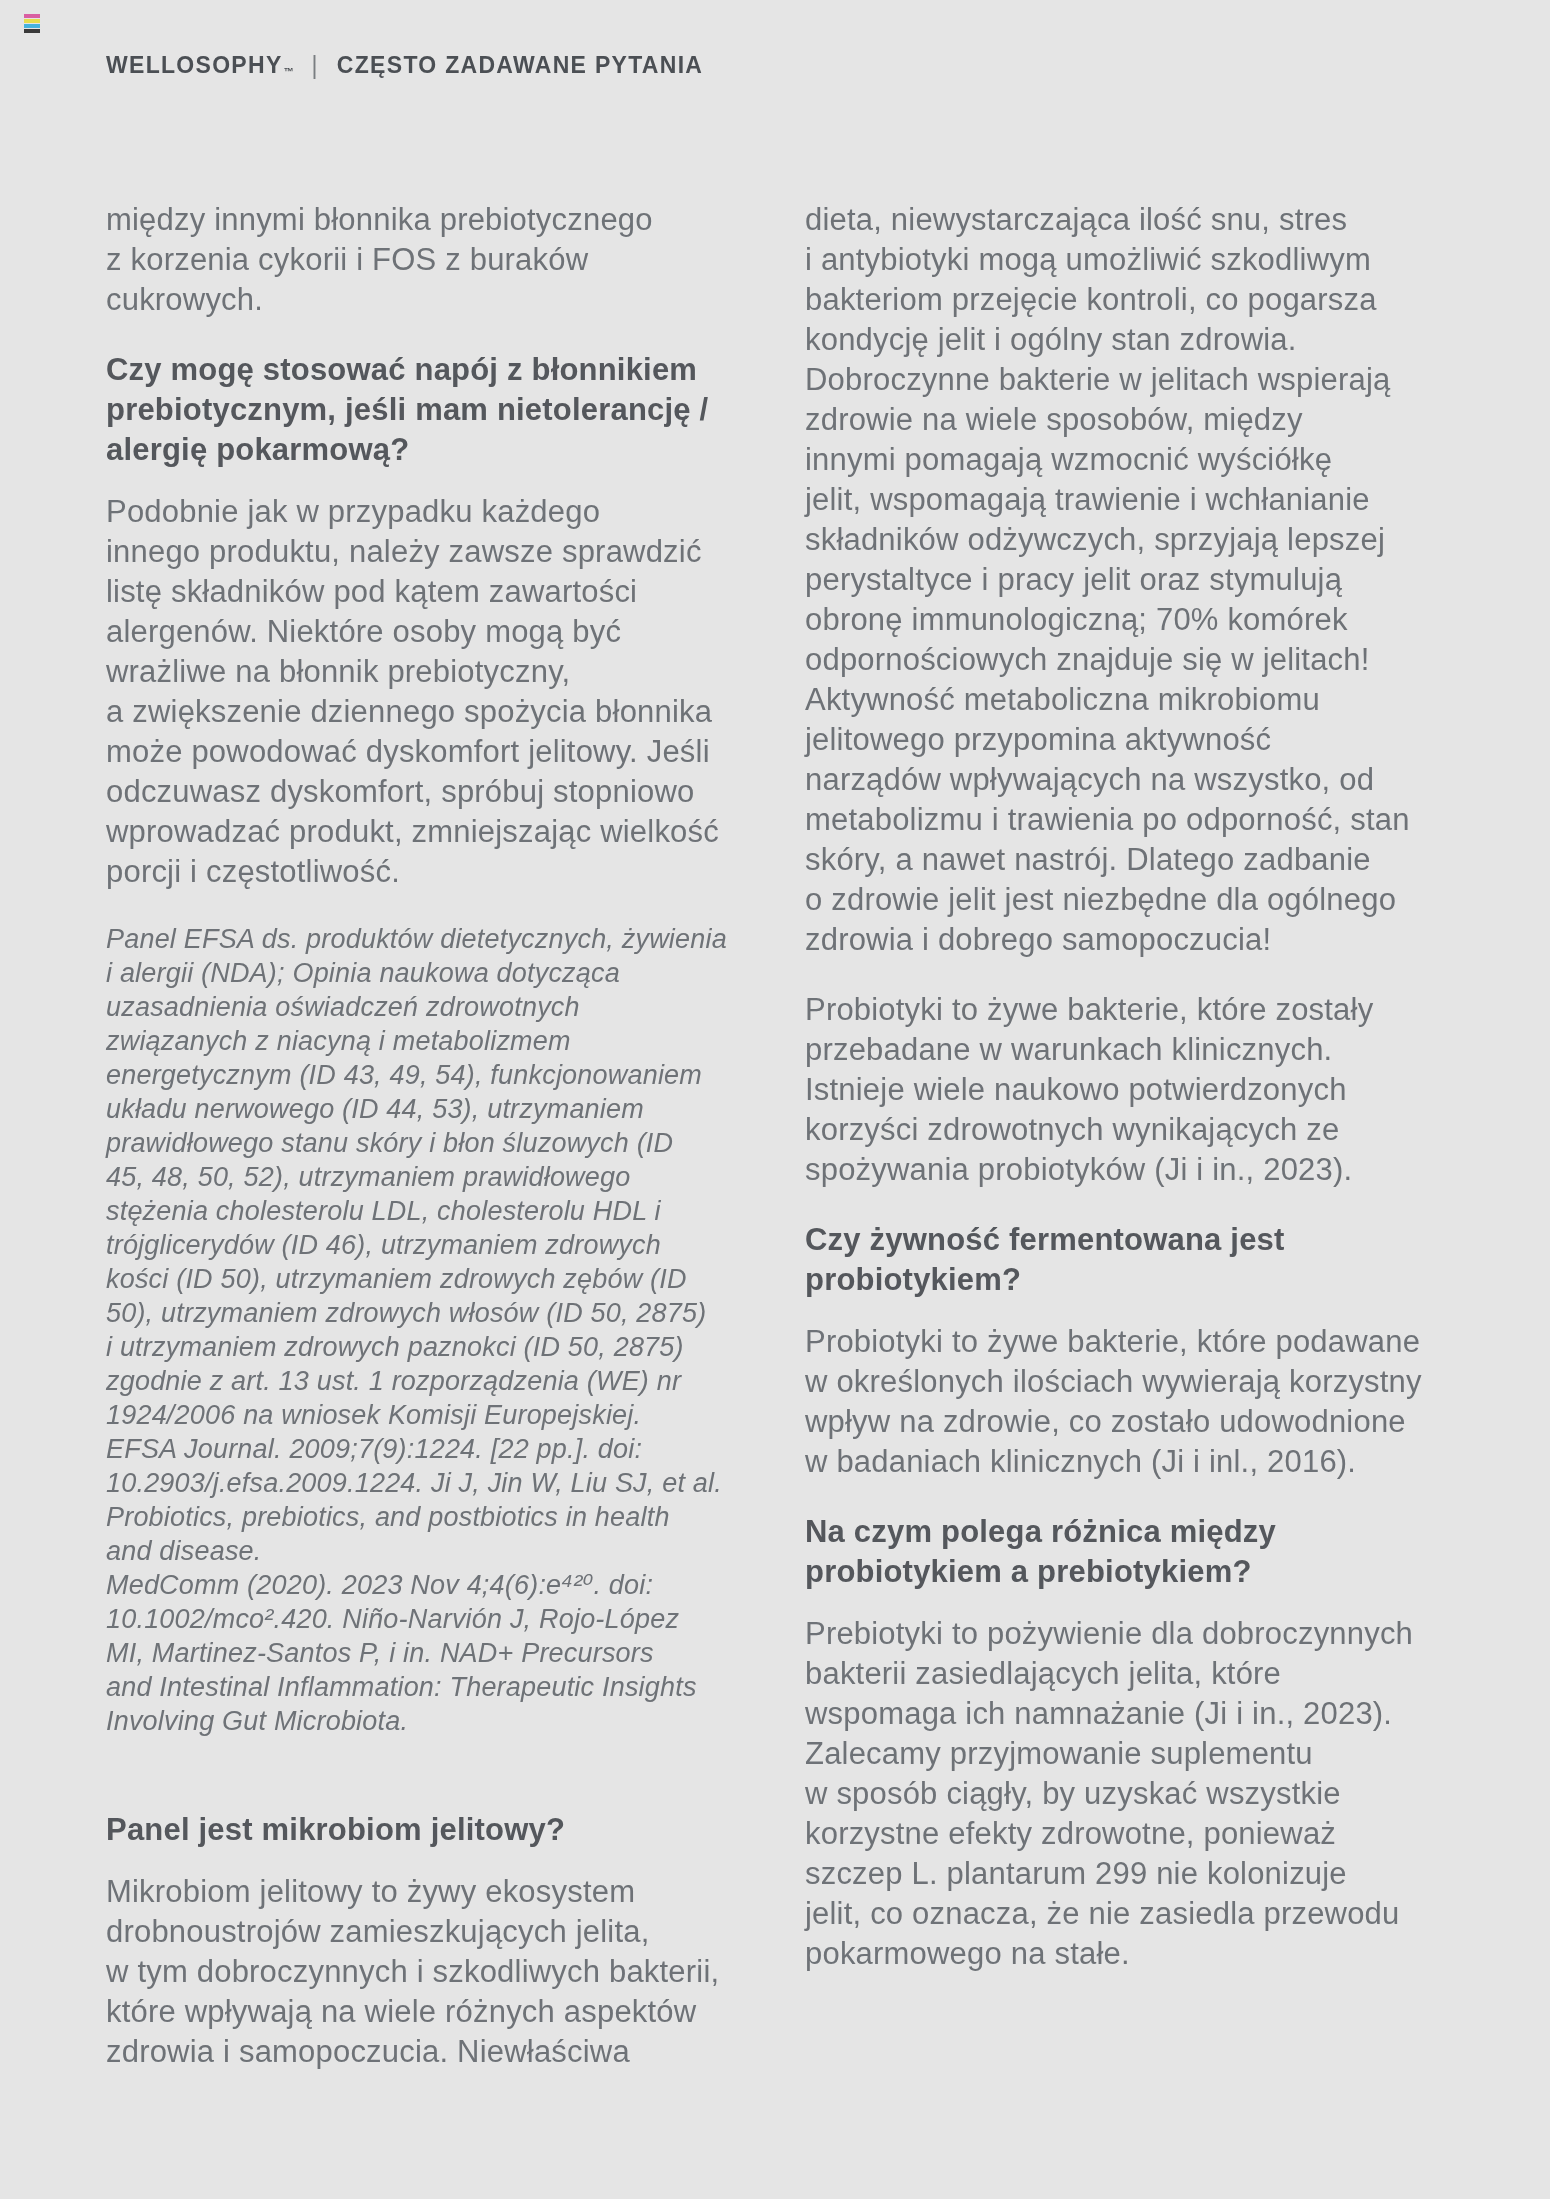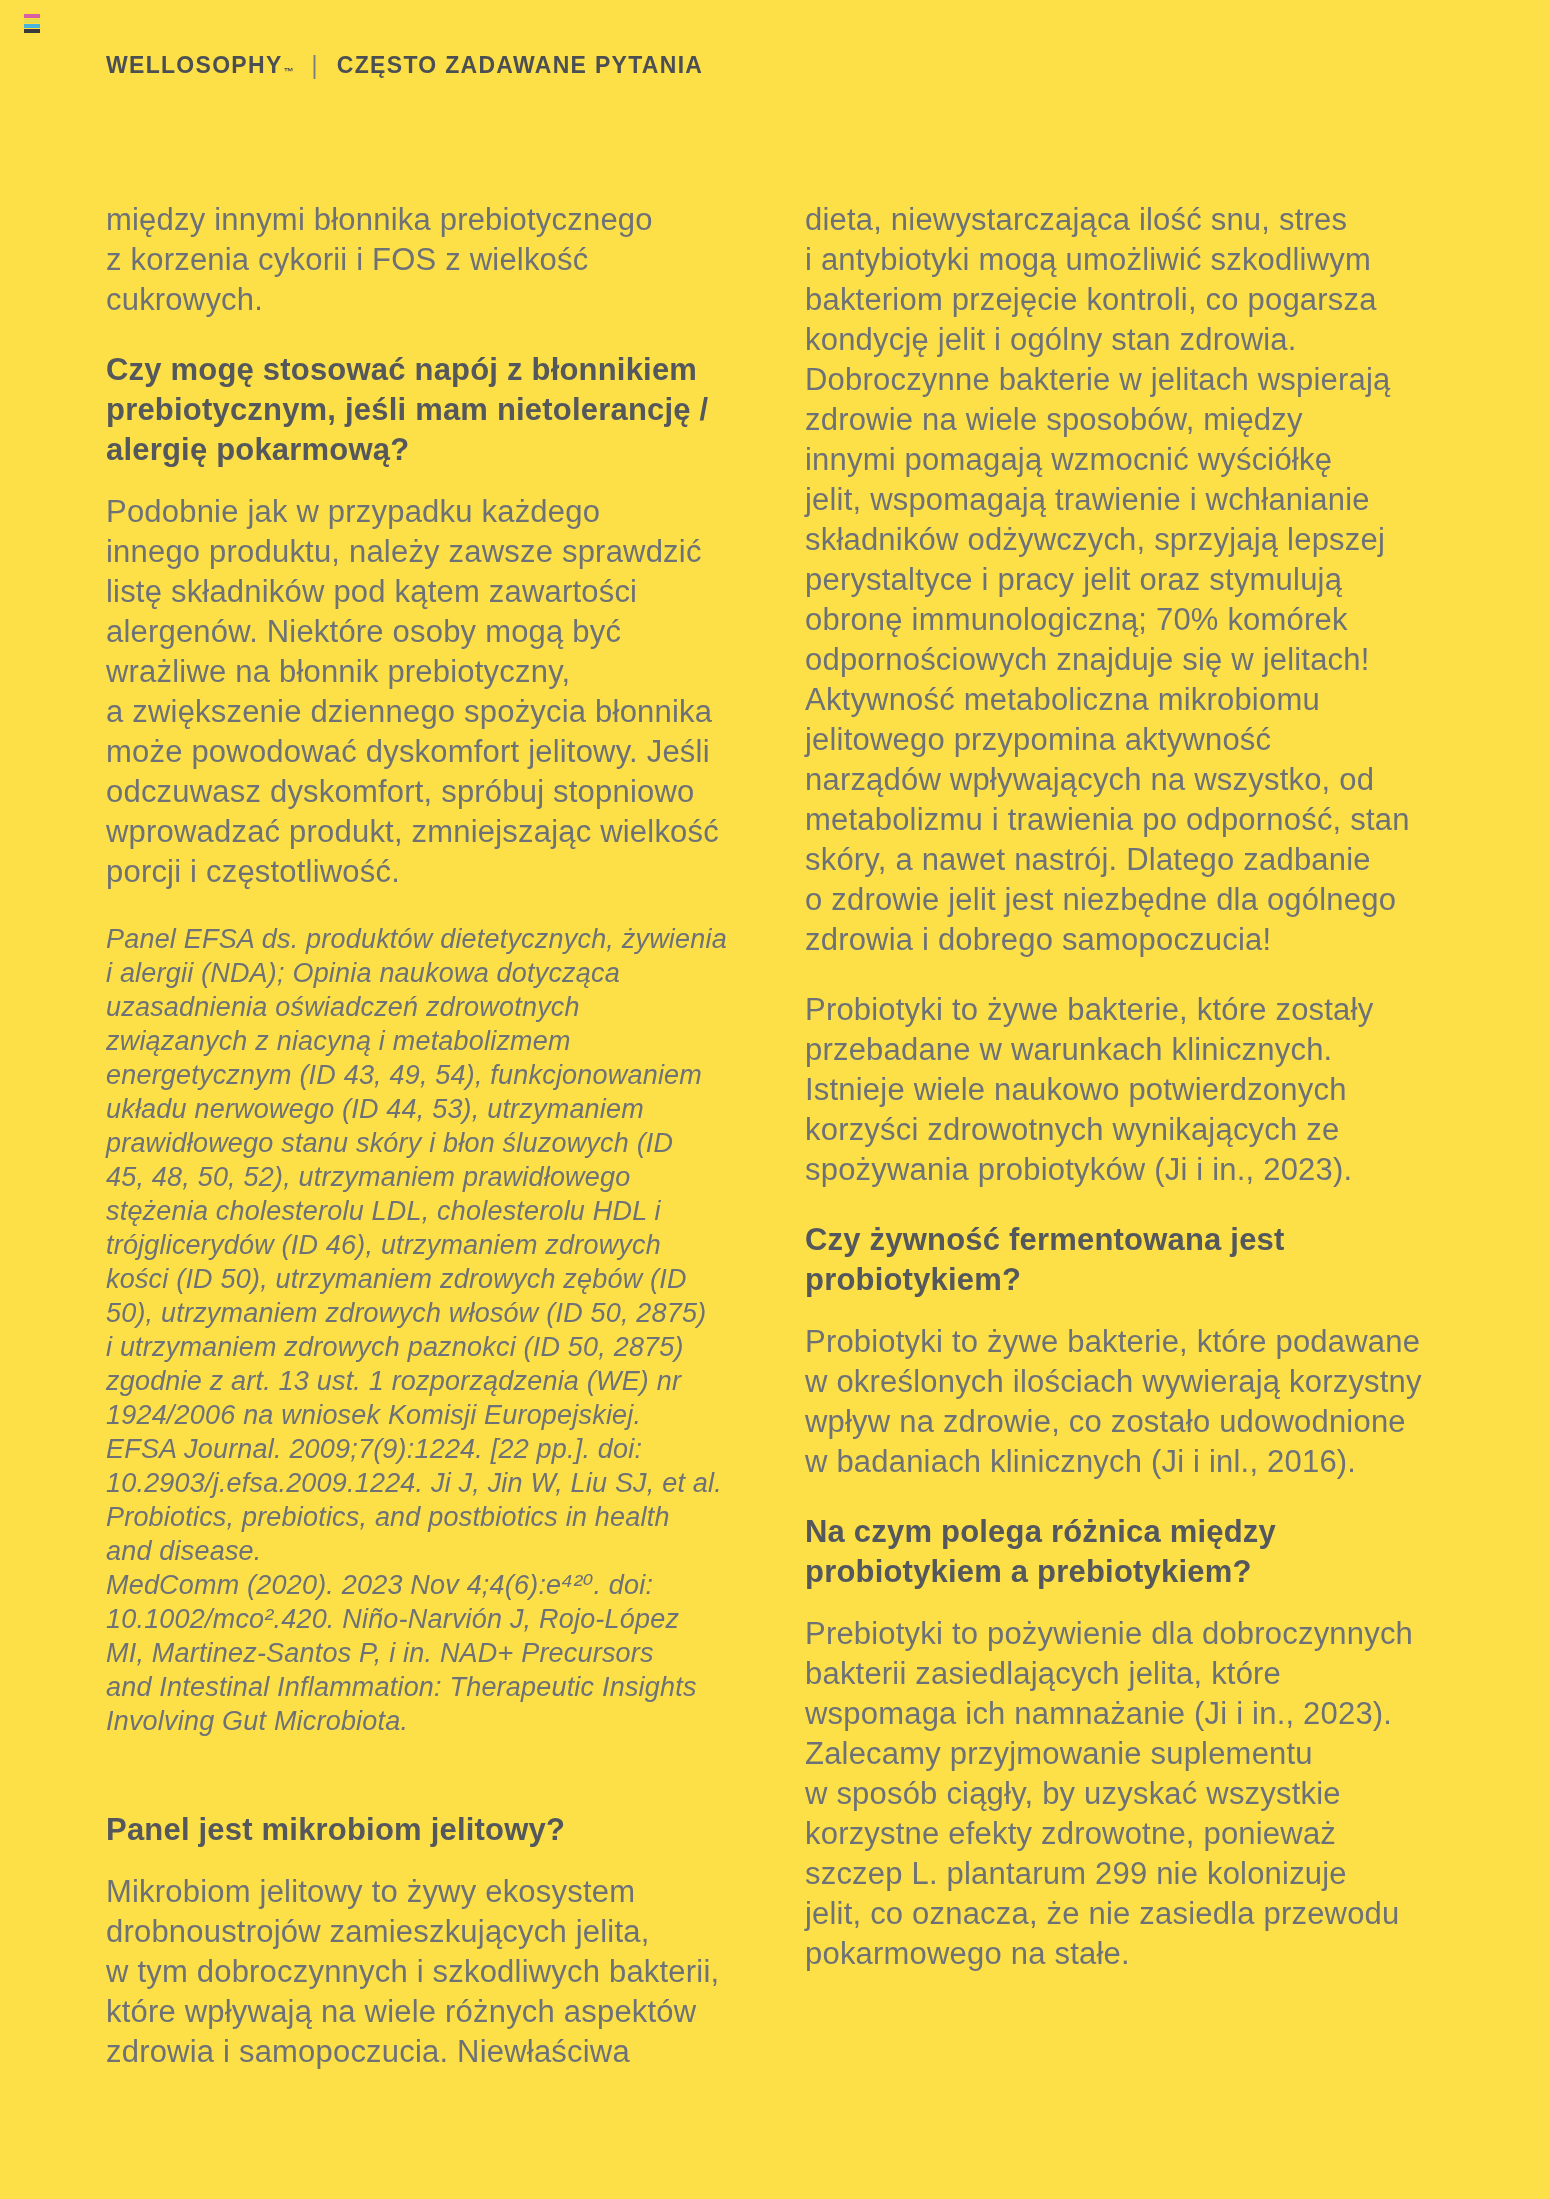--- a/index.html
+++ b/index.html
@@ -1,20 +1,20 @@
 <!DOCTYPE html>
 <html lang="pl"><head>
 <meta charset="utf-8">
 <style>
   html,body { margin:0; padding:0; }
   .page {
     position:relative;
     width:1550px;
     height:2199px;
-    background:#fde047;
+    background:#e5e5e5;
     font-family:"Liberation Sans","DejaVu Sans",sans-serif;
     overflow:hidden;
   }
   
   .reg-mark {
     position:absolute;
     left:24px; top:14px;
     width:16px;
     display:flex;
     flex-direction:column;
@@ -94,21 +94,21 @@
 
   <div class="doc-header">
     <span>WELLOSOPHY</span>
     <span class="brand-tm">™</span>
     <span class="header-sep">|</span>
     <span>CZĘSTO ZADAWANE PYTANIA</span>
   </div>
 
   <div class="column col-left">
     <p class="body-par">między innymi błonnika prebiotycznego
-z korzenia cykorii i FOS z wielkość
+z korzenia cykorii i FOS z buraków
 cukrowych.</p>
     <h2 class="q-heading">Czy mogę stosować napój z błonnikiem
 prebiotycznym, jeśli mam nietolerancję /
 alergię pokarmową?</h2>
     <p class="body-par">Podobnie jak w przypadku każdego
 innego produktu, należy zawsze sprawdzić
 listę składników pod kątem zawartości
 alergenów. Niektóre osoby mogą być
 wrażliwe na błonnik prebiotyczny,
 a zwiększenie dziennego spożycia błonnika

